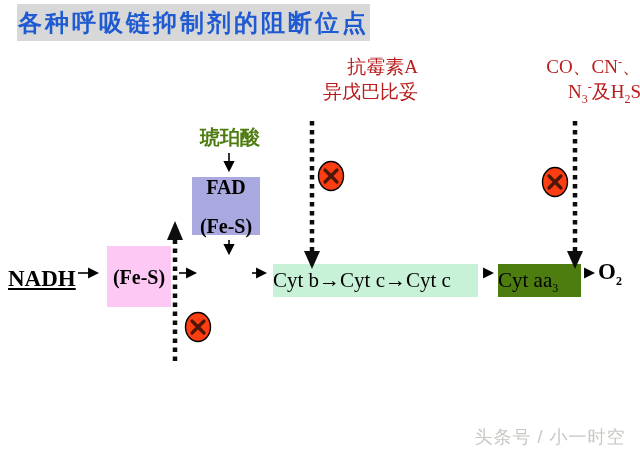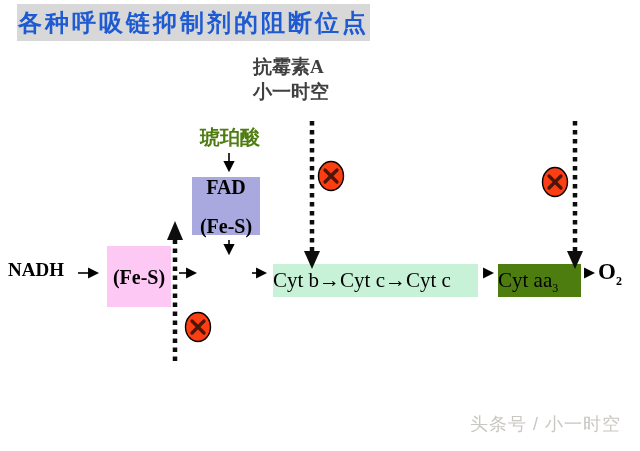--- a/index.html
+++ b/index.html
@@ -10,64 +10,66 @@
   .abs{position:absolute;}
   
   .title-box{
     left:17px;top:4px;width:353px;height:37px;background:#d8d8d8;
     display:flex;align-items:center;justify-content:center;
   }
   .title-text{
     color:#1e5ad2;font-size:24px;font-weight:bold;letter-spacing:3px;white-space:nowrap;
   }
   
-  .red-label{color:#404040;font-weight:bold;text-align:left;font-size:19px;line-height:25px;}
+  .red-label{color:#b91c1c;font-weight:normal;text-align:right;font-size:19px;line-height:25px;}
   .lbl-antimycin{left:253px;top:54px;width:165px;}
   .lbl-co{left:476px;top:54px;width:165px;}
   .lbl-rotenone{left:90px;top:356px;width:160px;line-height:30px;}
   sub.sm{font-size:12px;line-height:0;}
   sup.sm{font-size:12px;line-height:0;}
   
   .blk{color:#000;font-weight:bold;}
   .lbl-succinate{left:191px;top:124px;width:78px;text-align:center;font-size:20px;color:#4d7c0f;font-weight:bold;}
-  .lbl-nadh{left:8px;top:259px;font-size:19px;}
+  .lbl-nadh{left:8px;top:266px;font-size:23px;text-decoration:underline;}
   .lbl-coq{left:203px;top:259px;font-size:23px;}
   .lbl-o2{left:598px;top:259px;font-size:23px;}
   
   .node-box{display:flex;flex-direction:column;align-items:center;justify-content:center;text-align:center;gap:11px;}
   .fad-box{left:192px;top:177px;width:68px;height:58px;background:#a9a9e0;font-size:20px;font-weight:bold;line-height:28px;}
   .fmn-box{left:107px;top:246px;width:64px;height:61px;background:#fec8f4;font-size:20px;font-weight:bold;line-height:28px;}
   .row-box{top:264px;height:33px;display:flex;align-items:center;justify-content:flex-start;font-size:21px;font-weight:normal;white-space:nowrap;}
   .cytbc-box{left:273px;width:205px;background:#c8f2d8;}
   .cytaa3-box{left:498px;width:83px;background:#4d7c0f;}
   
   .watermark{
-    left:470px;top:412px;width:160px;text-align:left;
+    left:470px;top:425px;width:160px;text-align:center;
     font-family:"Liberation Sans","DejaVu Sans",sans-serif;
     color:#c9c7c2;font-size:18px;letter-spacing:1px;
     text-shadow:1px 1px 0 #ffffff;
   }
   
   #overlay{position:absolute;left:0;top:0;width:640px;height:451px;pointer-events:none;}
 </style>
 </head>
 <body>
 
 <div id="stage">
 
   <div class="abs title-box">
     <span class="title-text">各种呼吸链抑制剂的阻断位点</span>
   </div>
 
   <div class="abs red-label lbl-antimycin">
     <div>抗霉素A</div>
-    <div>小一时空</div>
+    <div>异戊巴比妥</div>
   </div>
 
   <div class="abs red-label lbl-co">
+    <div><span>CO、CN</span><sup class="sm">-</sup><span>、</span></div>
+    <div><span>N</span><sub class="sm">3</sub><sup class="sm">-</sup><span>及H</span><sub class="sm">2</sub><span>S</span></div>
   </div>
 
 
   <div class="abs lbl-succinate">琥珀酸</div>
 
   <div class="abs node-box fad-box">
     <div>FAD</div>
     <div>(Fe-S)</div>
   </div>
 

